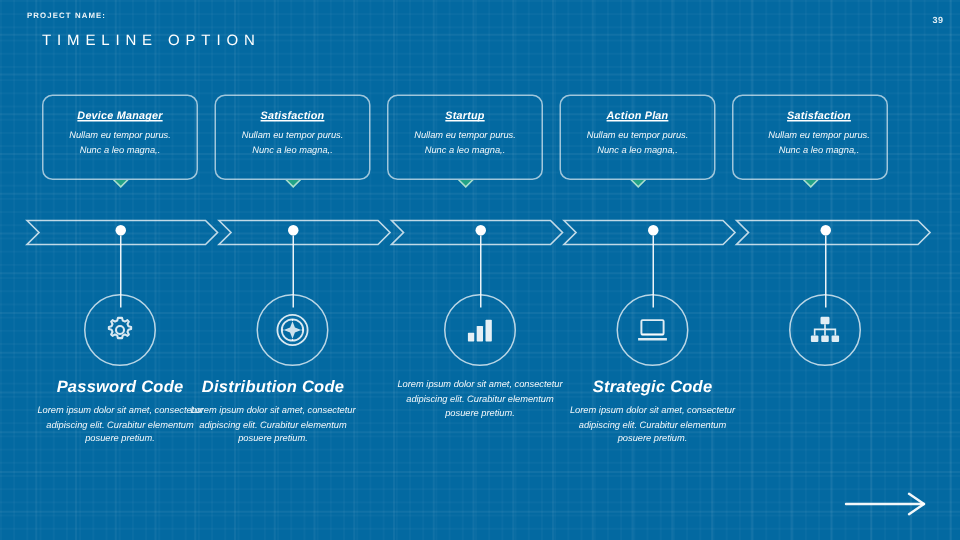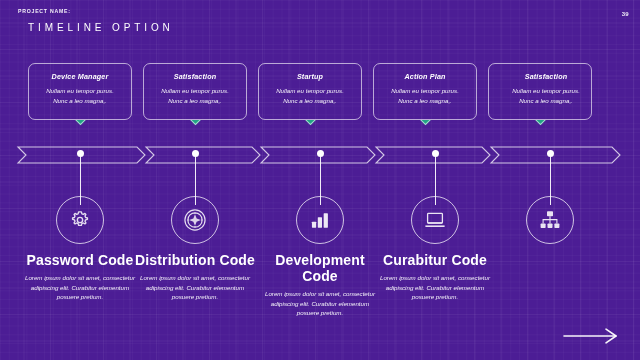--- a/index.html
+++ b/index.html
@@ -15,21 +15,21 @@
     background: #22a386;
     position: relative;
   }
 
   
   #slide {
     position: absolute;
     inset: 0;
     width: 640px;
     height: 360px;
-    background-color: #4c1d95;
+    background-color: #0369a1;
     overflow: hidden;
   }
 
   #grid-overlay {
     position: absolute;
     inset: 0;
     background-image:
       linear-gradient(to right, rgba(255,255,255,0.055) 1px, transparent 1px),
       linear-gradient(to bottom, rgba(255,255,255,0.055) 1px, transparent 1px);
     background-size: 26.5px 26.5px;
@@ -135,20 +135,21 @@
     background: #22a386;
   }
 
   .card-title {
     font-size: 7.2px;
     font-weight: bold;
     font-style: italic;
     color: #ffffff;
     letter-spacing: 0.15px;
     margin-bottom: 5px;
+    text-decoration: underline;
   }
 
   .card-body {
     font-size: 6.2px;
     font-style: italic;
     color: rgba(255,255,255,0.95);
     line-height: 10px;
     padding: 0 6px;
   }
 
@@ -213,22 +214,23 @@
   }
 
   .caption {
     position: absolute;
     width: 124px;
     margin-left: -62px;
     text-align: center;
   }
 
   .caption-title {
-    font-size: 14px;
+    font-size: 11px;
     font-weight: bold;
+    font-style: italic;
     color: #ffffff;
     letter-spacing: 0.15px;
     margin-bottom: 5px;
   }
 
   .caption-body {
     font-size: 6.2px;
     font-style: italic;
     color: rgba(255,255,255,0.95);
     line-height: 9.6px;
@@ -378,32 +380,31 @@
 
   </div>
 
   <div id="captions-row">
 
     <div class="caption" style="left:80px;">
       <div class="caption-title">Password  Code</div>
       <div class="caption-body">Lorem ipsum dolor sit amet, consectetur adipiscing elit. Curabitur elementum posuere pretium.</div>
     </div>
 
-    <div class="caption" style="left:195px;">
+    <div class="caption" style="left:182px;">
       <div class="caption-title">Distribution Code</div>
       <div class="caption-body">Lorem ipsum dolor sit amet, consectetur adipiscing elit. Curabitur elementum posuere pretium.</div>
     </div>
 
     <div class="caption" style="left:320px;">
-      <div class="caption-title">Development Code</div>
       <div class="caption-body">Lorem ipsum dolor sit amet, consectetur adipiscing elit. Curabitur elementum posuere pretium.</div>
     </div>
 
     <div class="caption" style="left:435px;">
-      <div class="caption-title">Curabitur Code</div>
+      <div class="caption-title">Strategic Code</div>
       <div class="caption-body">Lorem ipsum dolor sit amet, consectetur adipiscing elit. Curabitur elementum posuere pretium.</div>
     </div>
 
 
   </div>
 
   <div id="next-arrow">
     <span>
       <svg width="62" height="20" viewBox="0 0 62 20" fill="none" stroke="#ffffff" stroke-opacity="0.95" stroke-width="1.6" stroke-linecap="round" stroke-linejoin="round">
         <path d="M4 10 L56 10"></path>

